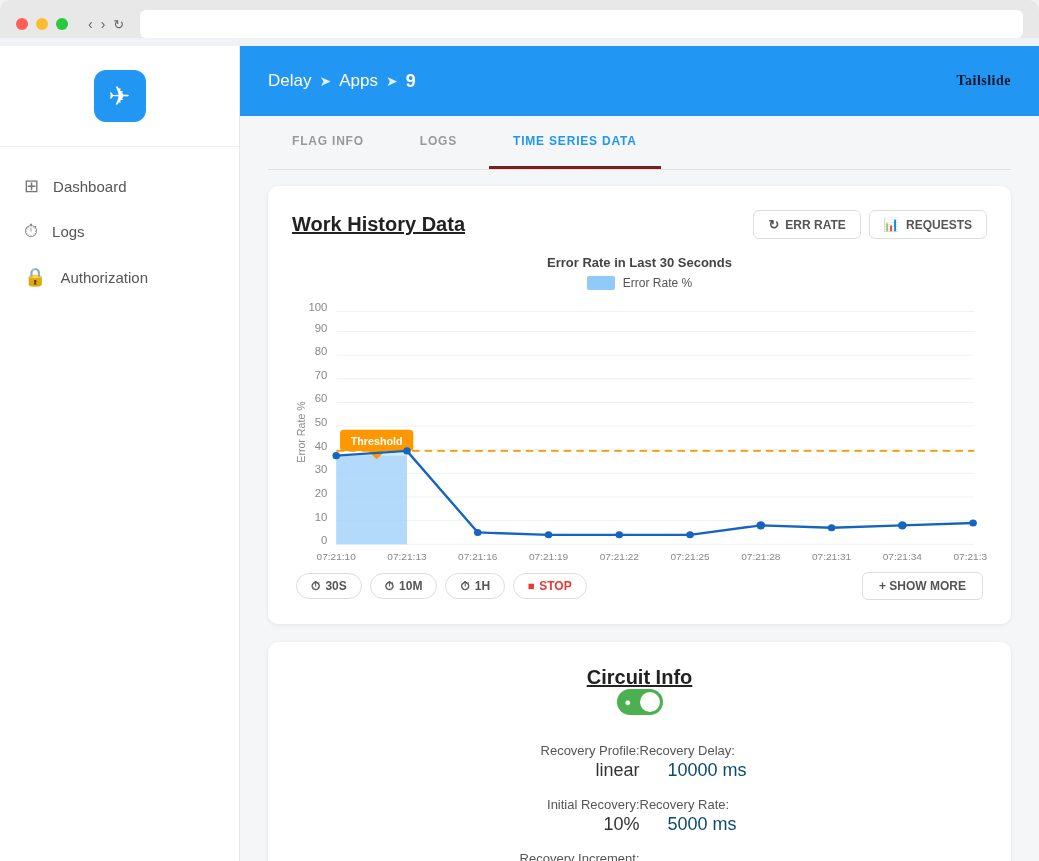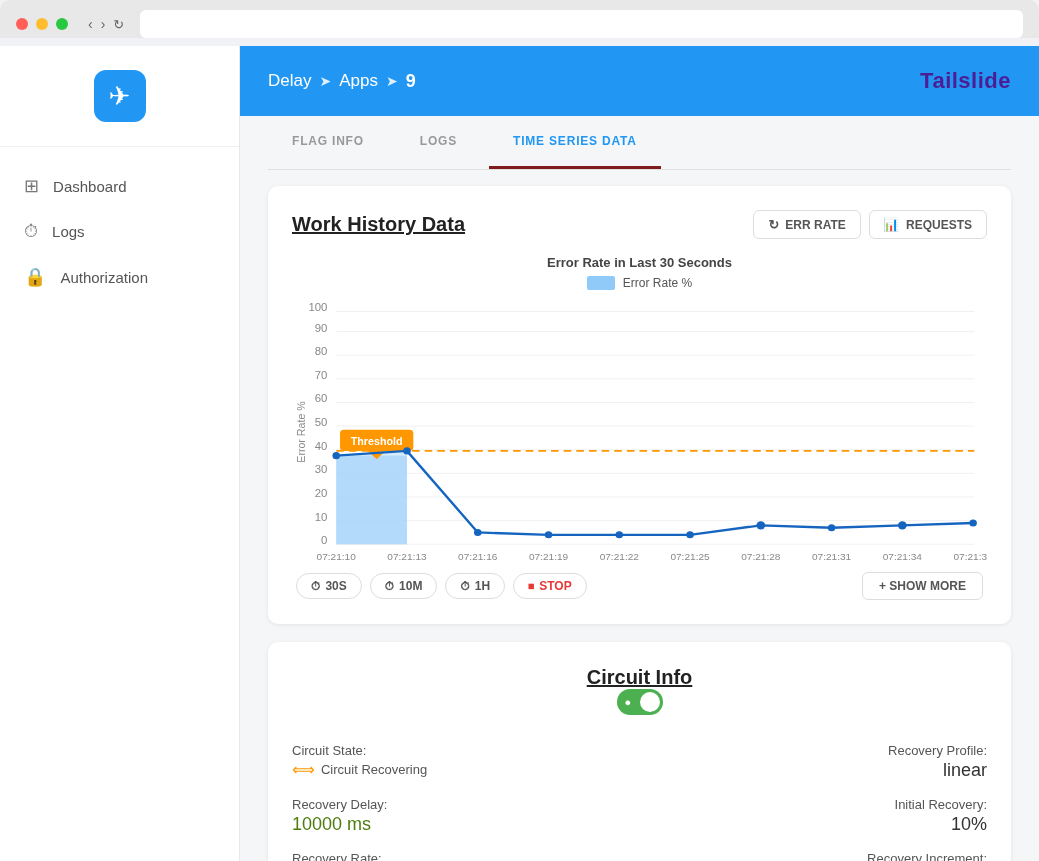--- a/index.html
+++ b/index.html
@@ -28,21 +28,21 @@
     .sidebar-nav { padding: 16px 0; }
     .nav-item { display: flex; align-items: center; gap: 14px; padding: 12px 24px; cursor: pointer; color: #555; font-size: 15px; font-weight: 500; }
     .nav-icon { font-size: 18px; color: #777; }
 
     
     .main-content { flex: 1; display: flex; flex-direction: column; overflow: hidden; }
     .topbar { background: #2196f3; display: flex; align-items: center; justify-content: space-between; padding: 0 28px; height: 70px; flex-shrink: 0; }
     .breadcrumb { display: flex; align-items: center; gap: 8px; color: white; font-size: 17px; }
     .breadcrumb-sep { font-size: 14px; opacity: 0.85; }
     .breadcrumb-current { font-weight: 700; font-size: 18px; }
-    .brand-name { color: #4c1d95; font-size: 22px; font-weight: 700; letter-spacing: 0.5px; }
+    .brand-name { color: #0f172a; font-size: 14px; font-weight: 700; letter-spacing: 0.5px; font-family: Liberation Serif, serif; }
 
     
     .content-area { flex: 1; overflow-y: auto; padding: 0 28px 28px; }
 
     
     .tabs-bar { display: flex; gap: 8px; padding: 0; border-bottom: 1px solid #e0e0e0; margin-bottom: 16px; background: #f5f6f8; }
     .tab { padding: 18px 24px; font-size: 12px; font-weight: 600; color: #999; cursor: pointer; letter-spacing: 0.8px; text-transform: uppercase; border-bottom: 2px solid transparent; }
     .tab.active { color: #2196f3; border-bottom: 3px solid #7f1d1d; }
 
     
@@ -70,21 +70,21 @@
     .circuit-header { display: flex; align-items: center; justify-content: space-between; margin-bottom: 20px; flex-direction: column; }
     .toggle-switch { width: 46px; height: 26px; background: #4caf50; border-radius: 13px; position: relative; cursor: pointer; display: flex; align-items: center; padding: 0 3px; justify-content: flex-end; }
     .toggle-knob { width: 20px; height: 20px; background: white; border-radius: 50%; }
     .toggle-icon { position: absolute; left: 8px; color: white; font-size: 11px; font-weight: 700; }
 
     .circuit-grid { display: grid; grid-template-columns: 1fr 1fr; gap: 0; }
     .circuit-field { padding: 8px 0; }
     .circuit-field.right { text-align: right; }
     .field-label { font-size: 13px; color: #555; font-weight: 500; margin-bottom: 2px; }
     .field-value { font-size: 18px; color: #333; }
-    .field-value.muted { color: #4d7c0f; }
+    .field-value.muted { color: #0c4a6e; margin-left: 28px; }
     .circuit-state-row { display: flex; align-items: center; gap: 6px; }
     .circuit-state-icon { font-size: 16px; color: #ff9800; }
     .circuit-state-text { font-size: 13px; color: #555; }
   </style>
 </head>
 <body>
 
 <div class="browser-chrome">
   <div class="browser-controls">
     <div class="traffic-light tl-red"></div>
@@ -262,27 +262,20 @@
         <div class="circuit-header">
           <div class="card-title">Circuit Info</div>
           <div class="toggle-switch">
             <span class="toggle-icon">●</span>
             <div class="toggle-knob"></div>
           </div>
         </div>
 
         <div class="circuit-grid">
 
-          <div class="circuit-field">
-            <div class="field-label">Circuit State:</div>
-            <div class="circuit-state-row">
-              <span class="circuit-state-icon">⟺</span>
-              <span class="circuit-state-text">Circuit Recovering</span>
-            </div>
-          </div>
 
           <div class="circuit-field right">
             <div class="field-label">Recovery Profile:</div>
             <div class="field-value">linear</div>
           </div>
 
           <div class="circuit-field">
             <div class="field-label">Recovery Delay:</div>
             <div class="field-value muted">10000 ms</div>
           </div>

